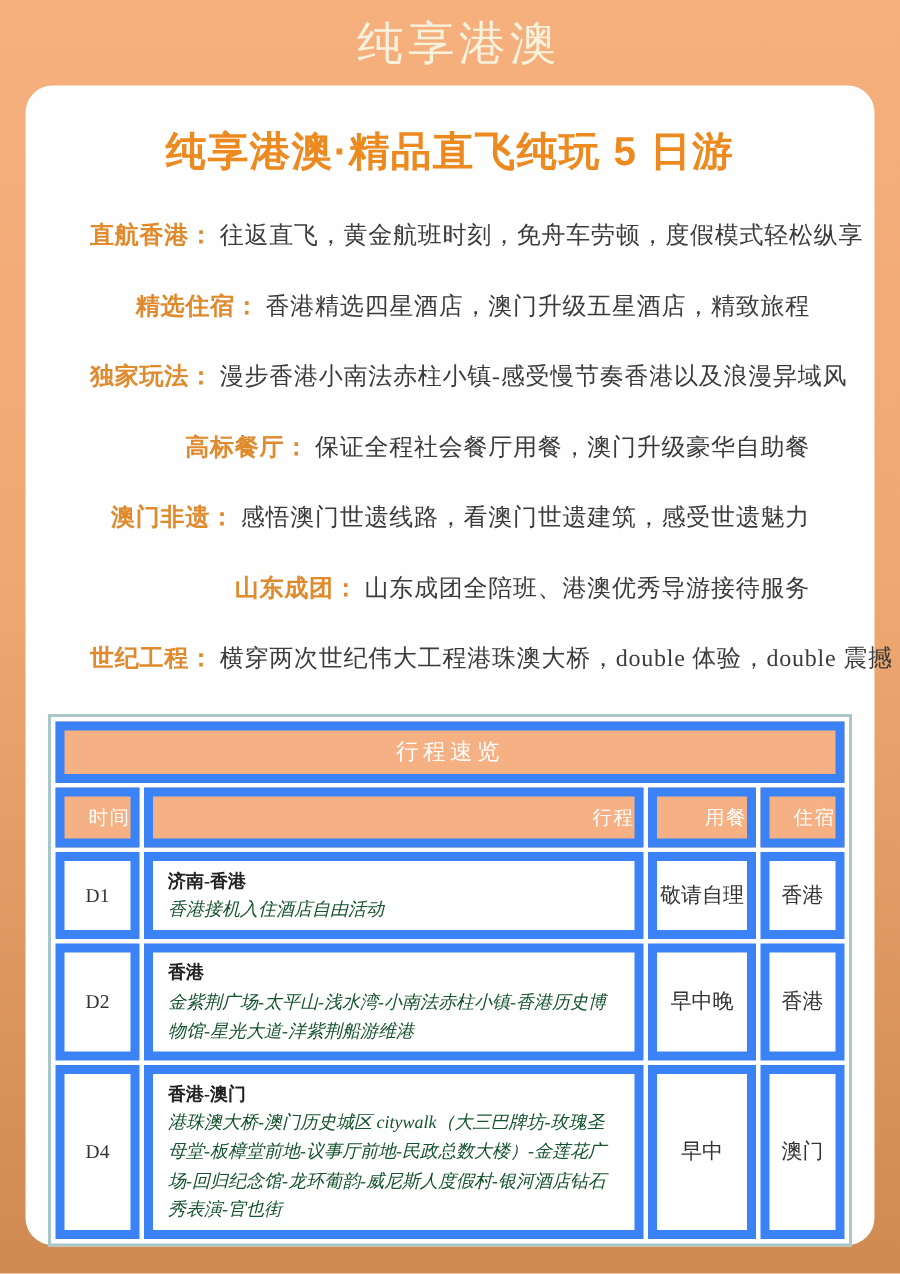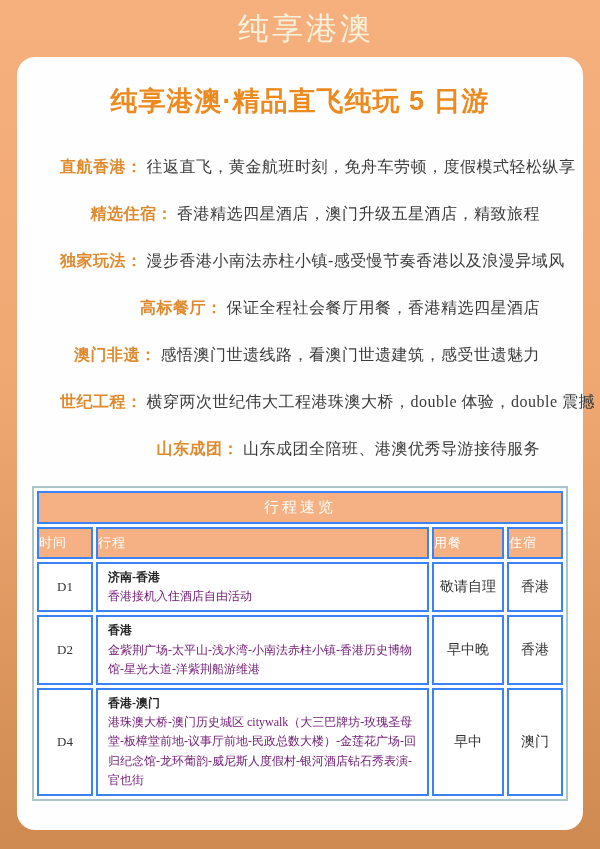--- a/index.html
+++ b/index.html
@@ -26,21 +26,21 @@
     border-radius: 18px;
     box-sizing: border-box;
     padding: 18px 15px 0 15px;
   }
   .heading {
     text-align: center;
     color: #ED8A1F;
     font-size: 27px;
     font-weight: 800;
     font-family: "Liberation Sans", "DejaVu Sans", sans-serif;
-    margin: 8px 0 38px 0;
+    margin: 8px 0 28px 0;
     letter-spacing: 1px;
   }
   .features { padding: 0 28px; }
   .feature {
     font-size: 16px;
     color: #3B3B3B;
     margin-bottom: 26px;
     letter-spacing: 0.5px;
     white-space: nowrap;
     text-align: right;
@@ -52,53 +52,53 @@
   }
   .itinerary-table {
     width: 100%;
     border-collapse: separate;
     border-spacing: 3px;
     border: 2px solid #A9C6C9;
     background: #FEFEFE;
     table-layout: fixed;
   }
   .itinerary-table td {
-    border: 2px solid #3b82f6;
+    border: 6px solid #3b82f6;
     background: #FFFFFF;
     color: #333333;
   }
   .title-cell {
     background: #F5B183 !important;
     color: #FDFDFB !important;
     text-align: center;
     font-size: 15px;
     padding: 5px 0;
     letter-spacing: 3px;
   }
   .head-cell {
     background: #F5B183 !important;
     color: #FDFDFB !important;
-    text-align: left;
+    text-align: right;
     font-size: 13px;
     padding: 5px 0;
     letter-spacing: 1px;
   }
   .day-cell {
     text-align: center;
     font-size: 13px;
     color: #444444;
     font-family: "Liberation Serif", "DejaVu Serif", serif;
   }
   .route-cell {
     padding: 4px 10px;
     font-size: 12px;
     line-height: 1.6;
   }
   .route-title { font-weight: bold; color: #222222; }
-  .route-detail { color: #701a75; }
+  .route-detail { color: #14532d; font-style: italic; }
   .center-cell {
     text-align: center;
     font-size: 14px;
     font-family: Liberation Mono, monospace;
   }
 </style>
 </head>
 <body>
 
 <div class="page">
@@ -113,30 +113,30 @@
       <div class="feature">
         <span class="label">直航香港：</span><span>往返直飞，黄金航班时刻，免舟车劳顿，度假模式轻松纵享</span>
       </div>
       <div class="feature">
         <span class="label">精选住宿：</span><span>香港精选四星酒店，澳门升级五星酒店，精致旅程</span>
       </div>
       <div class="feature">
         <span class="label">独家玩法：</span><span>漫步香港小南法赤柱小镇-感受慢节奏香港以及浪漫异域风</span>
       </div>
       <div class="feature">
-        <span class="label">高标餐厅：</span><span>保证全程社会餐厅用餐，香港精选四星酒店</span>
+        <span class="label">高标餐厅：</span><span>保证全程社会餐厅用餐，澳门升级豪华自助餐</span>
       </div>
       <div class="feature">
         <span class="label">澳门非遗：</span><span>感悟澳门世遗线路，看澳门世遗建筑，感受世遗魅力</span>
       </div>
       <div class="feature">
-        <span class="label">世纪工程：</span><span>横穿两次世纪伟大工程港珠澳大桥，double 体验，double 震撼</span>
+        <span class="label">山东成团：</span><span>山东成团全陪班、港澳优秀导游接待服务</span>
       </div>
       <div class="feature">
-        <span class="label">山东成团：</span><span>山东成团全陪班、港澳优秀导游接待服务</span>
+        <span class="label">世纪工程：</span><span>横穿两次世纪伟大工程港珠澳大桥，double 体验，double 震撼</span>
       </div>
     </div>
 
     <table class="itinerary-table">
       <colgroup>
         <col style="width:56px">
         <col>
         <col style="width:72px">
         <col style="width:56px">
       </colgroup>

